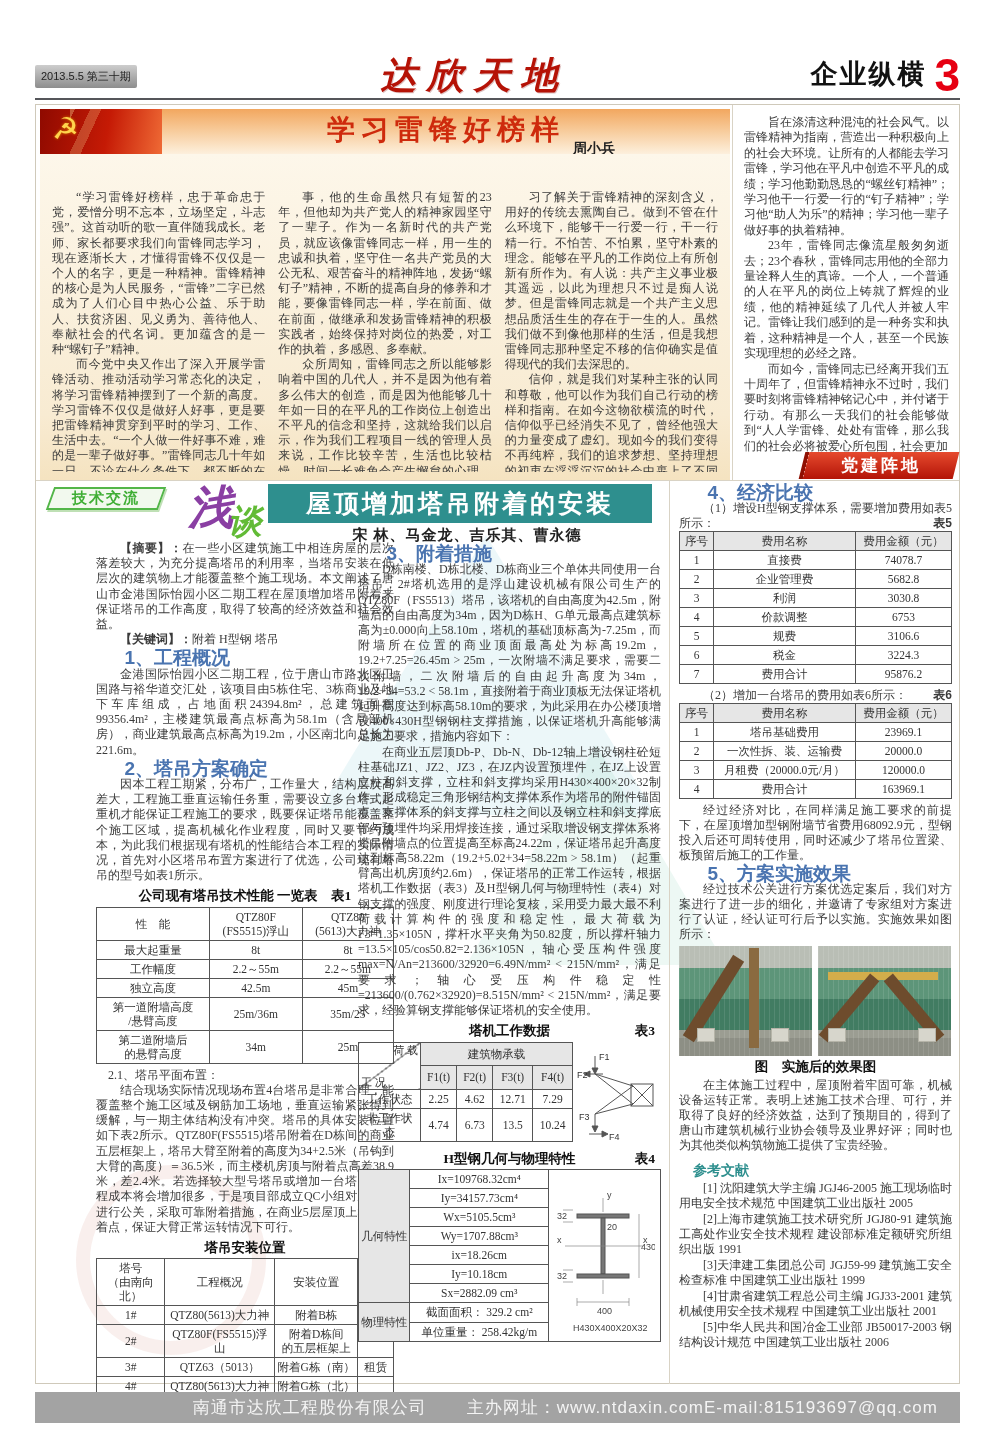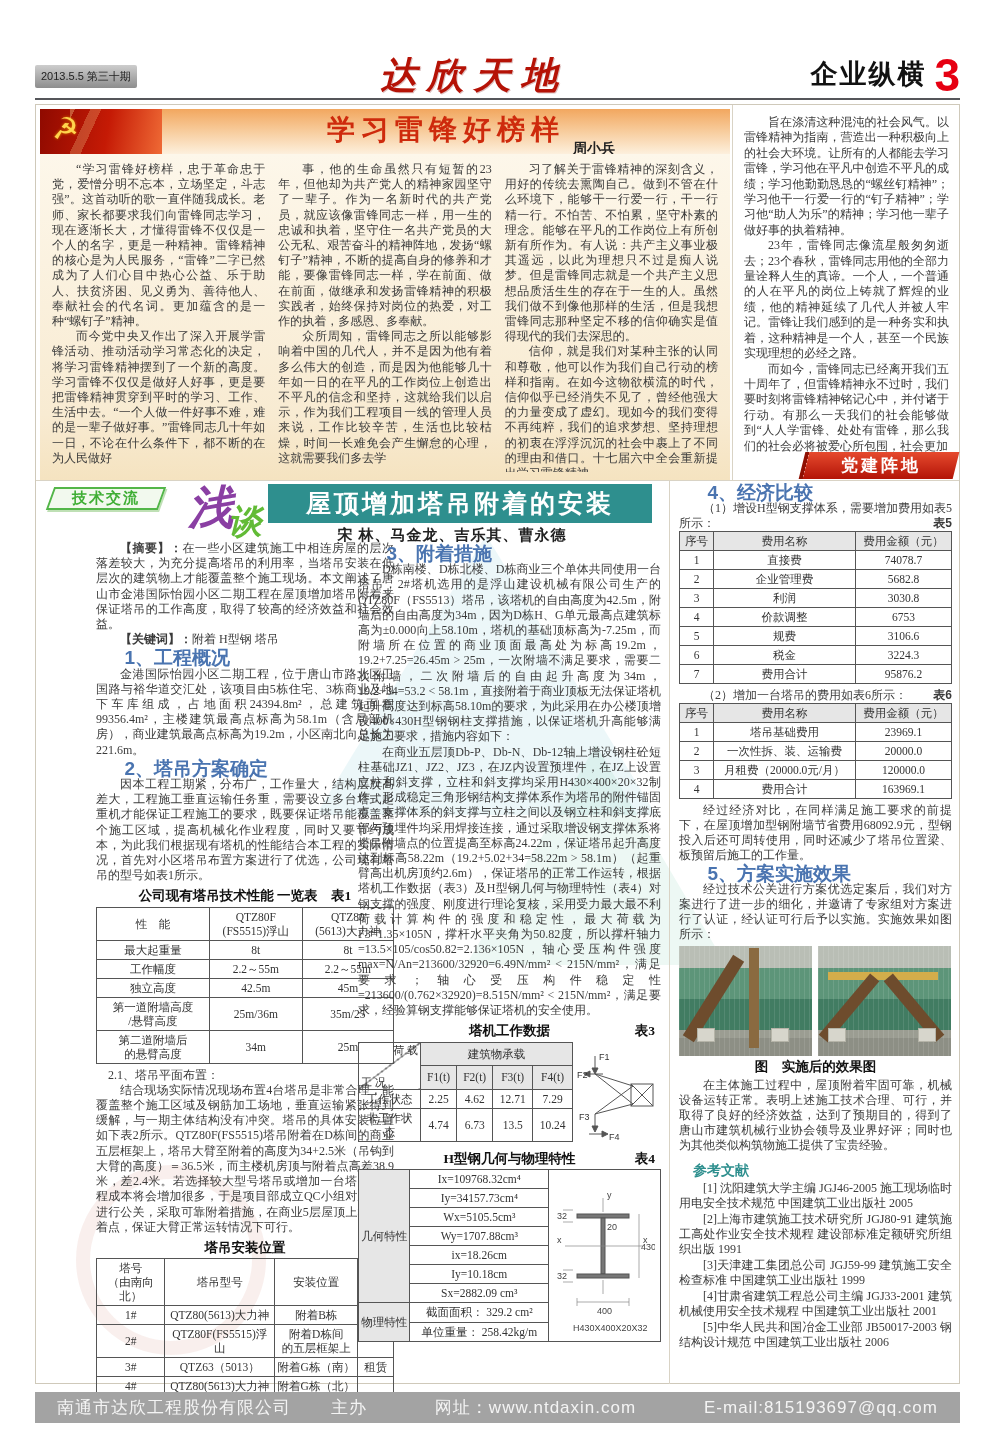--- a/index.html
+++ b/index.html
@@ -39,21 +39,21 @@
     background:linear-gradient(100deg,#8f0a00 0%,#c51a05 55%,#ef6a35 100%); flex:0 0 auto; }
   .flag-graphic::after { content:""; position:absolute; left:30px; top:-18px; width:130px; height:80px;
     background:linear-gradient(115deg, rgba(255,220,150,.35) 0 12px, transparent 12px 26px, rgba(255,220,150,.25) 26px 36px, transparent 36px); }
   .flag-emblem { position:absolute; left:12px; top:2px; font-size:30px; color:#ffd44d; text-shadow:0 0 3px rgba(255,200,0,.7); }
   .lf-title-wrap { flex:1; position:relative; text-align:center; }
   .lf-title { margin-top:2px; font-size:28px; font-weight:bold; color:#ce2a0c; letter-spacing:6px; }
   .lf-author { position:absolute; right:115px; bottom:-4px; font-size:14px; font-weight:bold; color:#222;
     font-family:"Liberation Sans",sans-serif; }
   .lf-cols { position:absolute; left:4px; top:49px; width:690px; height:326px; display:flex; gap:13px;
     padding:8px 12px; background:linear-gradient(180deg,#fdf7ea 0%,#f8ebd2 80%,#f5e3c0 100%); }
-  .lf-col { flex:1; font-size:12px; line-height:15.2px; text-align:justify; color:#3b3b3b; overflow:hidden; }
+  .lf-col { flex:1; font-size:12px; line-height:15.2px; text-align:justify; color:#3b3b3b; overflow:hidden;margin-top:28px; }
   .lf-col p { text-indent:2em; }
   .lf-col4 { position:absolute; left:698px; top:2px; width:225px; height:373px; padding:8px 10px 6px;
     font-size:12px; line-height:15.4px; text-align:justify; color:#3b3b3b; overflow:hidden; }
   .lf-col4 p { text-indent:2em; }
   .ribbon { position:absolute; right:3px; top:347px; width:150px; height:27px;
     background:linear-gradient(180deg,#e64a2e,#b31407); transform:skewX(-14deg);
     display:flex; align-items:center; justify-content:center; box-shadow:-4px 0 0 #8f1003; }
   .ribbon span { transform:skewX(14deg); color:#fff; font-weight:bold; font-size:17px; letter-spacing:3px;
     font-family:"Liberation Sans",sans-serif; }
 
@@ -61,21 +61,21 @@
   .tech-badge { position:absolute; left:14px; top:382px; width:112px; height:23px; border:2px solid #53b649;
     transform:skewX(-20deg); background:#f2f9ee; box-shadow:2px 2px 0 #bfe0b5; display:flex; align-items:center; justify-content:center; }
   .tech-badge span { transform:skewX(20deg); color:#3fae35; font-weight:bold; font-size:15px; letter-spacing:2px;
     font-family:"Liberation Sans",sans-serif; }
   .qiantan { position:absolute; left:152px; top:372px; width:80px; height:62px; }
   .qt1 { position:absolute; left:0; top:0; font-size:46px; font-weight:bold; color:#8a3fa3; font-style:italic; }
   .qt2 { position:absolute; left:40px; top:22px; font-size:34px; font-weight:bold; color:#62bb36; font-style:italic; }
   .tech-title-box { position:absolute; left:232px; top:379px; width:384px; height:39px; background:#2e8f8e;
     color:#fff; display:flex; align-items:center; justify-content:center; font-size:25px; font-weight:bold;
     letter-spacing:3px; font-family:"Liberation Sans",sans-serif; }
-  .tech-authors { position:absolute; left:224px; top:421px; width:384px; text-align:center; font-size:15px;
+  .tech-authors { position:absolute; left:239px; top:421px; width:384px; text-align:center; font-size:15px;
     font-weight:bold; color:#222; font-family:"Liberation Sans",sans-serif; letter-spacing:1px; }
 
   
   .tcol { position:absolute; font-size:12px; line-height:15.2px; text-align:justify; color:#3b3b3b; }
   .tcolA { left:12px;  top:436px; width:298px;margin-left:48px; }
   .tcolB { left:322px; top:438px; width:303px; }
   .tcolC { left:643px; top:377px; width:273px; font-size:12px; line-height:15px; }
   .tcol p { text-indent:2em; }
   .lbl { font-family:"Liberation Sans",sans-serif; font-weight:bold; }
   .sec-h { color:#4a74b0; font-weight:bold; font-size:19px; text-indent:1.5em; margin:3px 0 1px;
@@ -109,21 +109,21 @@
   .beam.b2 { width:10px; height:100px; left:70px; top:2px; background:#8a6a40; }
   .beam.b3 { width:12px; height:80px; left:25px; top:22px; transform:rotate(40deg); }
   .beam.b4 { width:12px; height:80px; left:90px; top:22px; transform:rotate(-40deg); }
   .beam.y1 { width:110px; height:8px; left:10px; top:26px; background:#d3ad4b; }
   .blockc { position:absolute; width:18px; height:14px; bottom:14px; background:#d7d6cc; border:1px solid #b5b4a8; }
   .fig-cap { text-align:center; font-weight:bold; font-size:13.5px; font-family:"Liberation Sans",sans-serif; margin:3px 0 4px; color:#111; }
   .ref-item { text-indent:0; margin-bottom:1px; }
 
   
   .footer-bar { position:absolute; left:35px; top:1392px; width:925px; height:31px; background:#a3a3a3;
-    display:flex; align-items:center; justify-content:space-between; padding:0 22px;
+    display:flex; align-items:center; justify-content:flex-end; padding:0 22px;
     font-family:"Liberation Sans",sans-serif; font-size:17px; color:#f4f4f4; letter-spacing:1px; }
   .footer-left { display:flex; gap:40px; }
 </style>
 </head>
 <body>
 
 <div class="masthead-row">
   <div class="issue-badge">2013.5.5 第三十期</div>
   <div class="masthead-title">达欣天地</div>
   <div class="section-wrap">
@@ -240,21 +240,21 @@
 
     <div class="tbl-caption">
       <span>塔吊安装位置</span>
       <span class="tag">表2</span>
     </div>
     <table class="t2">
       <tbody>
           <tr>
         <th style="width:23%">塔号
 （由南向北）</th>
-        <th style="width:37%">塔吊型号</th>
+        <th style="width:37%">工程概况</th>
         <th>安装位置</th>
         <th style="width:12%">备注</th>
       </tr>
       </tbody>
         <tbody>
           <tr>
             <td>1#</td>
             <td>QTZ80(5613)大力神</td>
             <td>附着B栋</td>
             <td></td>

